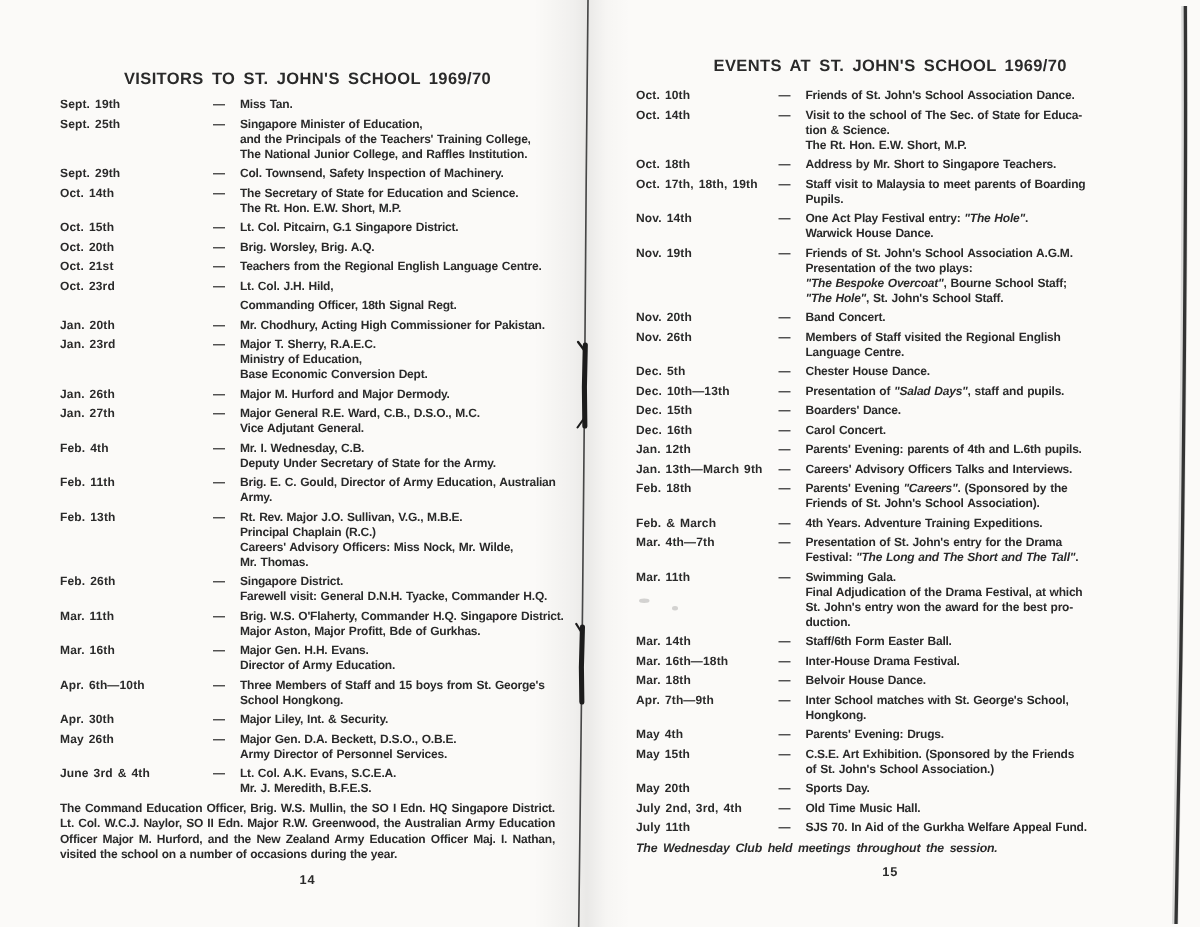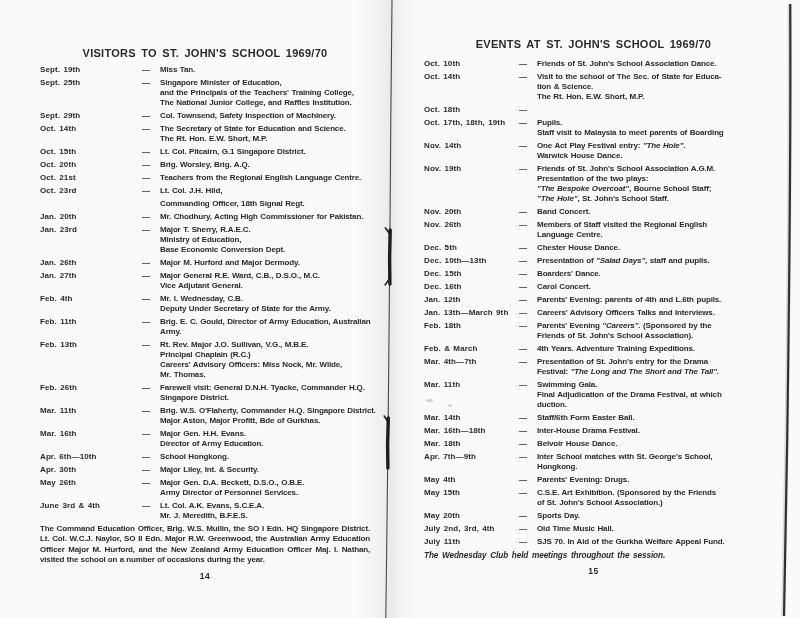--- a/index.html
+++ b/index.html
@@ -208,22 +208,22 @@
             <div class="line"><span>Careers' Advisory Officers: Miss Nock, Mr. Wilde,</span></div>
             <div class="line"><span>Mr. Thomas.</span></div>
           </div>
         </div>
         <div class="entry">
           <div class="datecell">
             <span class="date">Feb. 26th</span>
             <span class="dash">—</span>
           </div>
           <div class="desc">
+            <div class="line"><span>Singapore District.</span></div>
             <div class="line"><span>Farewell visit: General D.N.H. Tyacke, Commander H.Q.</span></div>
-            <div class="line"><span>Singapore District.</span></div>
           </div>
         </div>
         <div class="entry">
           <div class="datecell">
             <span class="date">Mar. 11th</span>
             <span class="dash">—</span>
           </div>
           <div class="desc">
             <div class="line"><span>Brig. W.S. O'Flaherty, Commander H.Q. Singapore District.</span></div>
             <div class="line"><span>Major Aston, Major Profitt, Bde of Gurkhas.</span></div>
@@ -238,20 +238,21 @@
             <div class="line"><span>Major Gen. H.H. Evans.</span></div>
             <div class="line"><span>Director of Army Education.</span></div>
           </div>
         </div>
         <div class="entry">
           <div class="datecell">
             <span class="date">Apr. 6th—10th</span>
             <span class="dash">—</span>
           </div>
           <div class="desc">
+            <div class="line"><span>Three Members of Staff and 15 boys from St. George's</span></div>
             <div class="line"><span>School Hongkong.</span></div>
           </div>
         </div>
         <div class="entry">
           <div class="datecell">
             <span class="date">Apr. 30th</span>
             <span class="dash">—</span>
           </div>
           <div class="desc">
             <div class="line"><span>Major Liley, Int. &amp; Security.</span></div>
@@ -303,29 +304,32 @@
             <div class="line"><span>Visit to the school of The Sec. of State for Educa-</span></div>
             <div class="line"><span>tion &amp; Science.</span></div>
             <div class="line"><span>The Rt. Hon. E.W. Short, M.P.</span></div>
           </div>
         </div>
         <div class="entry">
           <div class="datecell">
             <span class="date">Oct. 18th</span>
             <span class="dash">—</span>
           </div>
+          <div class="desc">
+            <div class="line"><span>Address by Mr. Short to Singapore Teachers.</span></div>
+          </div>
         </div>
         <div class="entry">
           <div class="datecell">
             <span class="date">Oct. 17th, 18th, 19th</span>
             <span class="dash">—</span>
           </div>
           <div class="desc">
+            <div class="line"><span>Staff visit to Malaysia to meet parents of Boarding</span></div>
             <div class="line"><span>Pupils.</span></div>
-            <div class="line"><span>Staff visit to Malaysia to meet parents of Boarding</span></div>
           </div>
         </div>
         <div class="entry">
           <div class="datecell">
             <span class="date">Nov. 14th</span>
             <span class="dash">—</span>
           </div>
           <div class="desc">
             <div class="line"><span>One Act Play Festival entry: </span><i>"The Hole"</i><span>.</span></div>
             <div class="line"><span>Warwick House Dance.</span></div>
@@ -446,20 +450,21 @@
           </div>
         </div>
         <div class="entry">
           <div class="datecell">
             <span class="date">Mar. 11th</span>
             <span class="dash">—</span>
           </div>
           <div class="desc">
             <div class="line"><span>Swimming Gala.</span></div>
             <div class="line"><span>Final Adjudication of the Drama Festival, at which</span></div>
+            <div class="line"><span>St. John's entry won the award for the best pro-</span></div>
             <div class="line"><span>duction.</span></div>
           </div>
         </div>
         <div class="entry">
           <div class="datecell">
             <span class="date">Mar. 14th</span>
             <span class="dash">—</span>
           </div>
           <div class="desc">
             <div class="line"><span>Staff/6th Form Easter Ball.</span></div>

